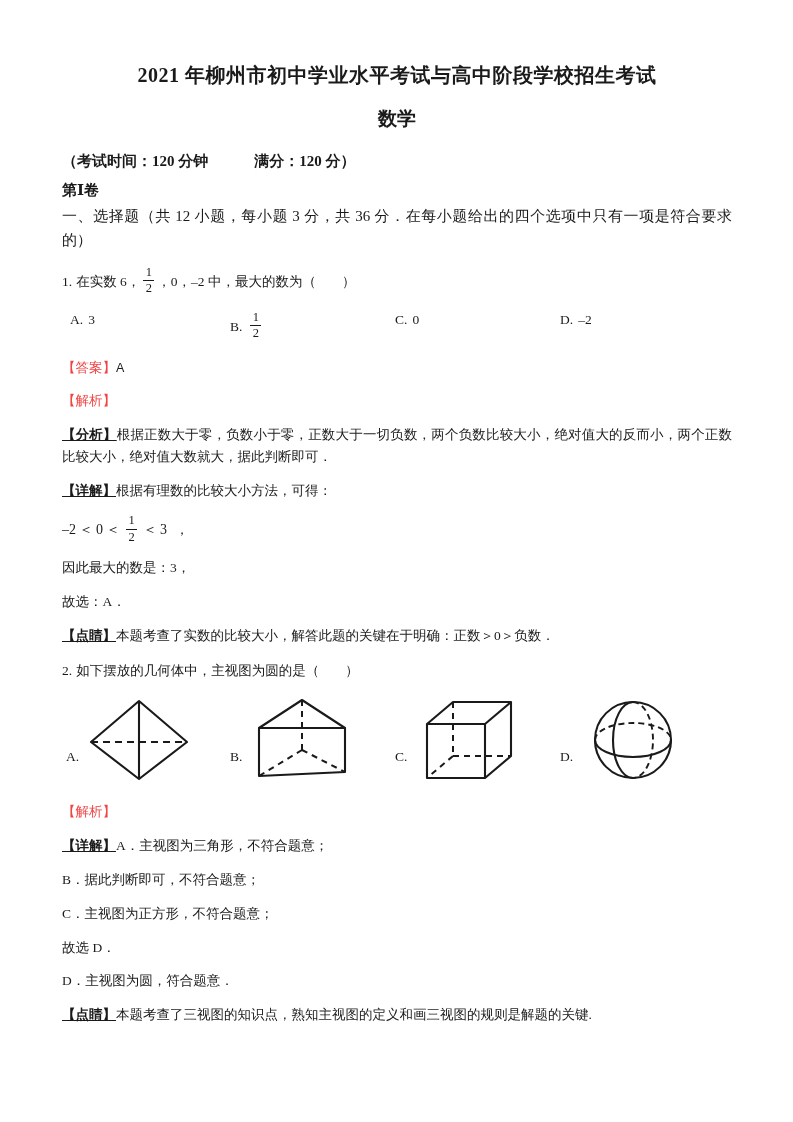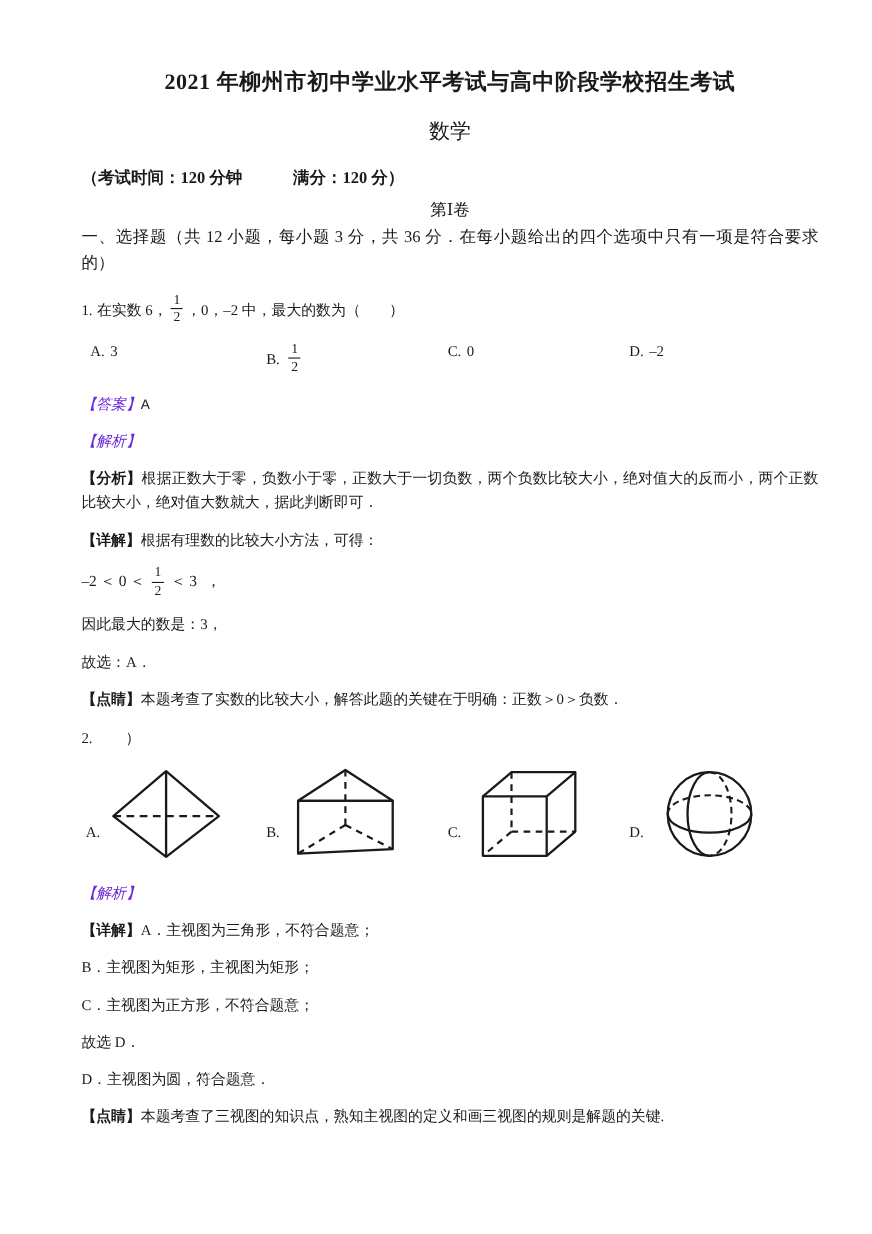--- a/index.html
+++ b/index.html
@@ -10,21 +10,21 @@
   body {
     width: 793px;
     height: 1122px;
     position: relative;
     font-family: "Liberation Serif", "DejaVu Serif", serif;
     color: #1a1a1a;
     overflow: hidden;
   }
   .page {
     position: absolute;
-    left: 12px; top: 0;
+    left: 0; top: 0;
     width: 639px;
     height: 1122px;
     padding: 0;
   }
   .doc {
     position: absolute;
     left: 62px;
     top: 0;
     width: 670px;
   }
@@ -34,33 +34,32 @@
     text-align: center;
     font-size: 20px;
     font-weight: bold;
     letter-spacing: 0.5px;
     margin-top: 62px;
     line-height: 1.3;
   }
   .title-sub {
     text-align: center;
     font-size: 19px;
-    font-weight: normal;
+    font-weight: bold;
     margin-top: 18px;
   }
   .title-info {
     font-size: 15px;
     font-weight: bold;
     margin-top: 20px;
   }
   .title-info .gap { display: inline-block; width: 46px; }
   .paper-no {
-    text-align: center;
     font-size: 15px;
-    font-weight: normal;
+    font-weight: bold;
     margin-top: 10px;
   }
 
   .section-head {
     font-size: 15px;
     font-weight: normal;
     line-height: 1.62;
     margin-top: 4px;
     text-align: justify;
   }
@@ -117,24 +116,23 @@
 
   
   .line {
     font-size: 13.5px;
     line-height: 1.62;
     margin-top: 12px;
     text-align: justify;
   }
   .line.tight { margin-top: 11px; }
   .tag-blue {
-    color: #6d28d9;
-    font-style: italic;
-  }
-  .tag-bold { font-weight: bold; }
+    color: #ef4444;
+  }
+  .tag-bold { font-weight: bold; text-decoration: underline; }
   .ans-letter {
     font-family: "Liberation Sans", sans-serif;
     font-size: 12.5px;
     color: #1a1a1a;
   }
   .formula-line {
     font-size: 14px;
     margin-top: 14px;
     display: flex;
     align-items: center;
@@ -247,20 +245,21 @@
 
   <div class="line">因此最大的数是：3，</div>
   <div class="line">故选：A．</div>
 
   <div class="line">
     <span class="tag-bold">【点睛】</span><span>本题考查了实数的比较大小，解答此题的关键在于明确：正数＞0＞负数．</span>
   </div>
 
   <div class="q-stem">
     <span class="num">2.</span>
+    <span>如下摆放的几何体中，主视图为圆的是（</span>
     <span class="paren-gap"></span>
     <span>）</span>
   </div>
 
   <div class="shapes-row">
 
     <div class="shape-cell" style="left:4px;">
       <span class="lab">A.</span>
       <svg width="112" height="92" viewBox="0 0 112 92">
         <g fill="none" stroke="#1a1a1a" stroke-width="2.1" stroke-linejoin="round">
@@ -322,21 +321,21 @@
 
   <div class="line tight">
     <span class="tag-blue">【解析】</span>
   </div>
 
 
   <div class="line">
     <span class="tag-bold">【详解】</span><span>A．主视图为三角形，不符合题意；</span>
   </div>
 
-  <div class="line">B．主视图为矩形，主视图为矩形；</div>
+  <div class="line">B．据此判断即可，不符合题意；</div>
   <div class="line">C．主视图为正方形，不符合题意；</div>
   <div class="line">故选 D．</div>
   <div class="line">D．主视图为圆，符合题意．</div>
 
   <div class="line">
     <span class="tag-bold">【点睛】</span><span>本题考查了三视图的知识点，熟知主视图的定义和画三视图的规则是解题的关键.</span>
   </div>
 
  </div>
 </div>

